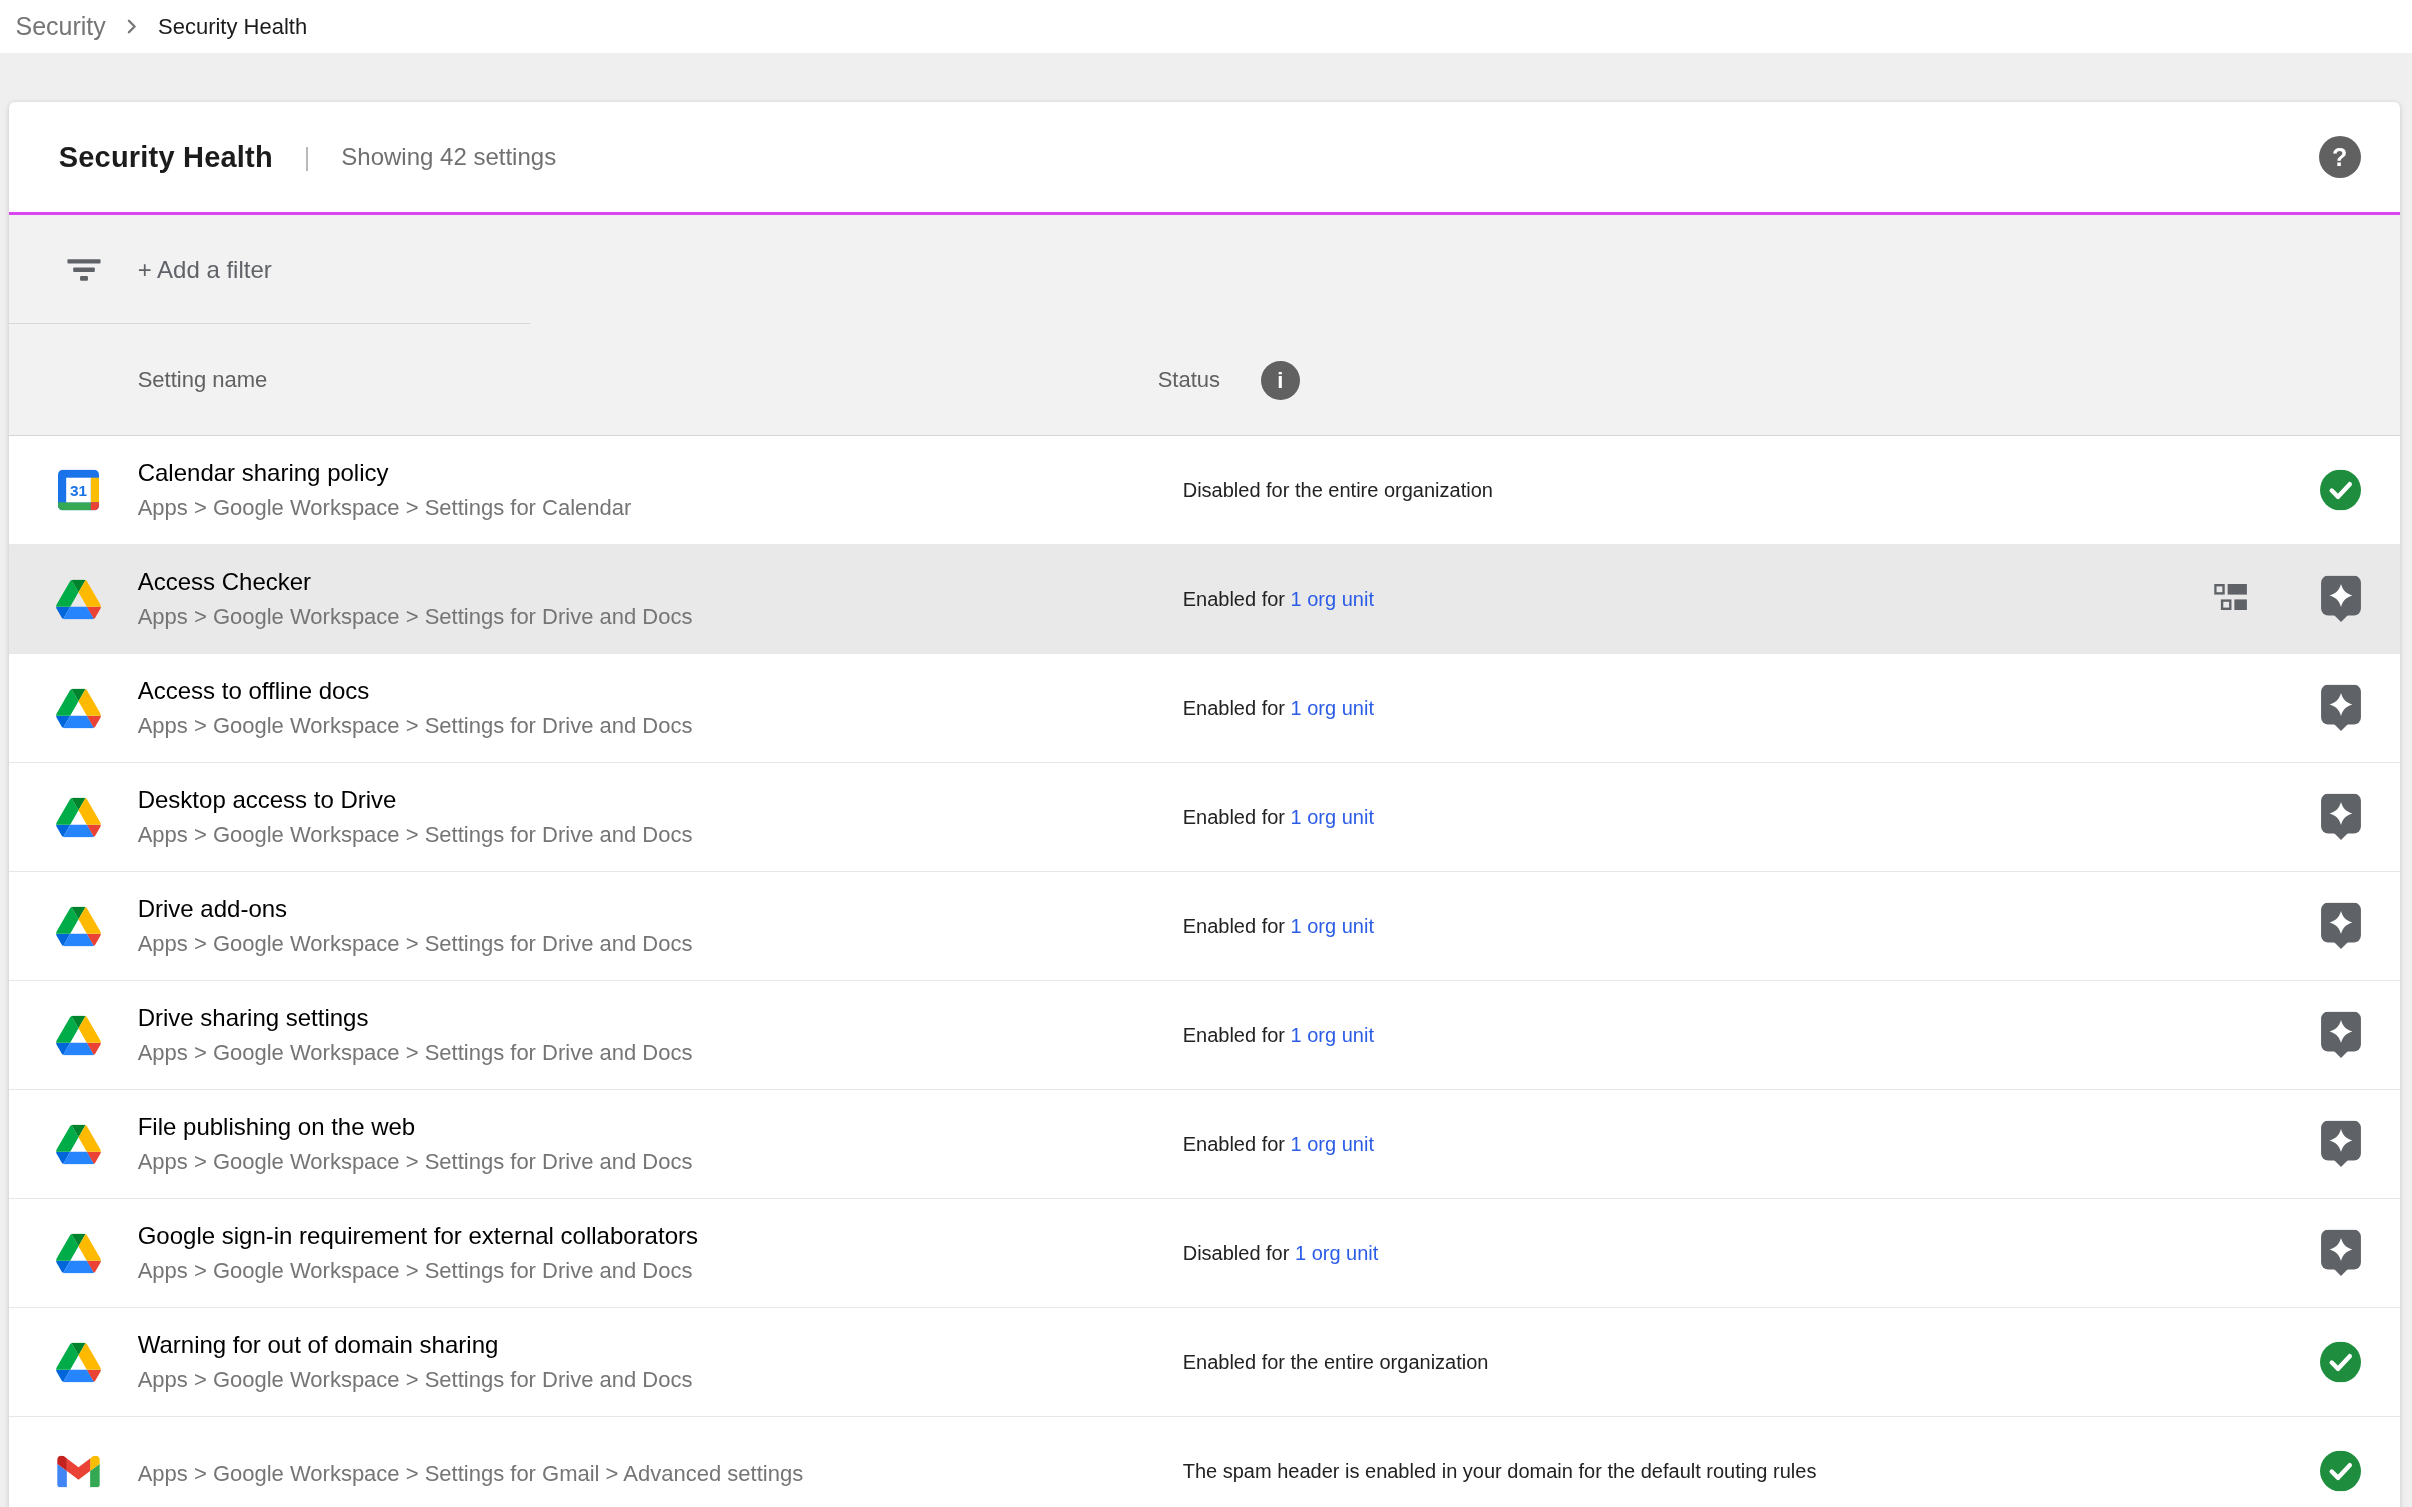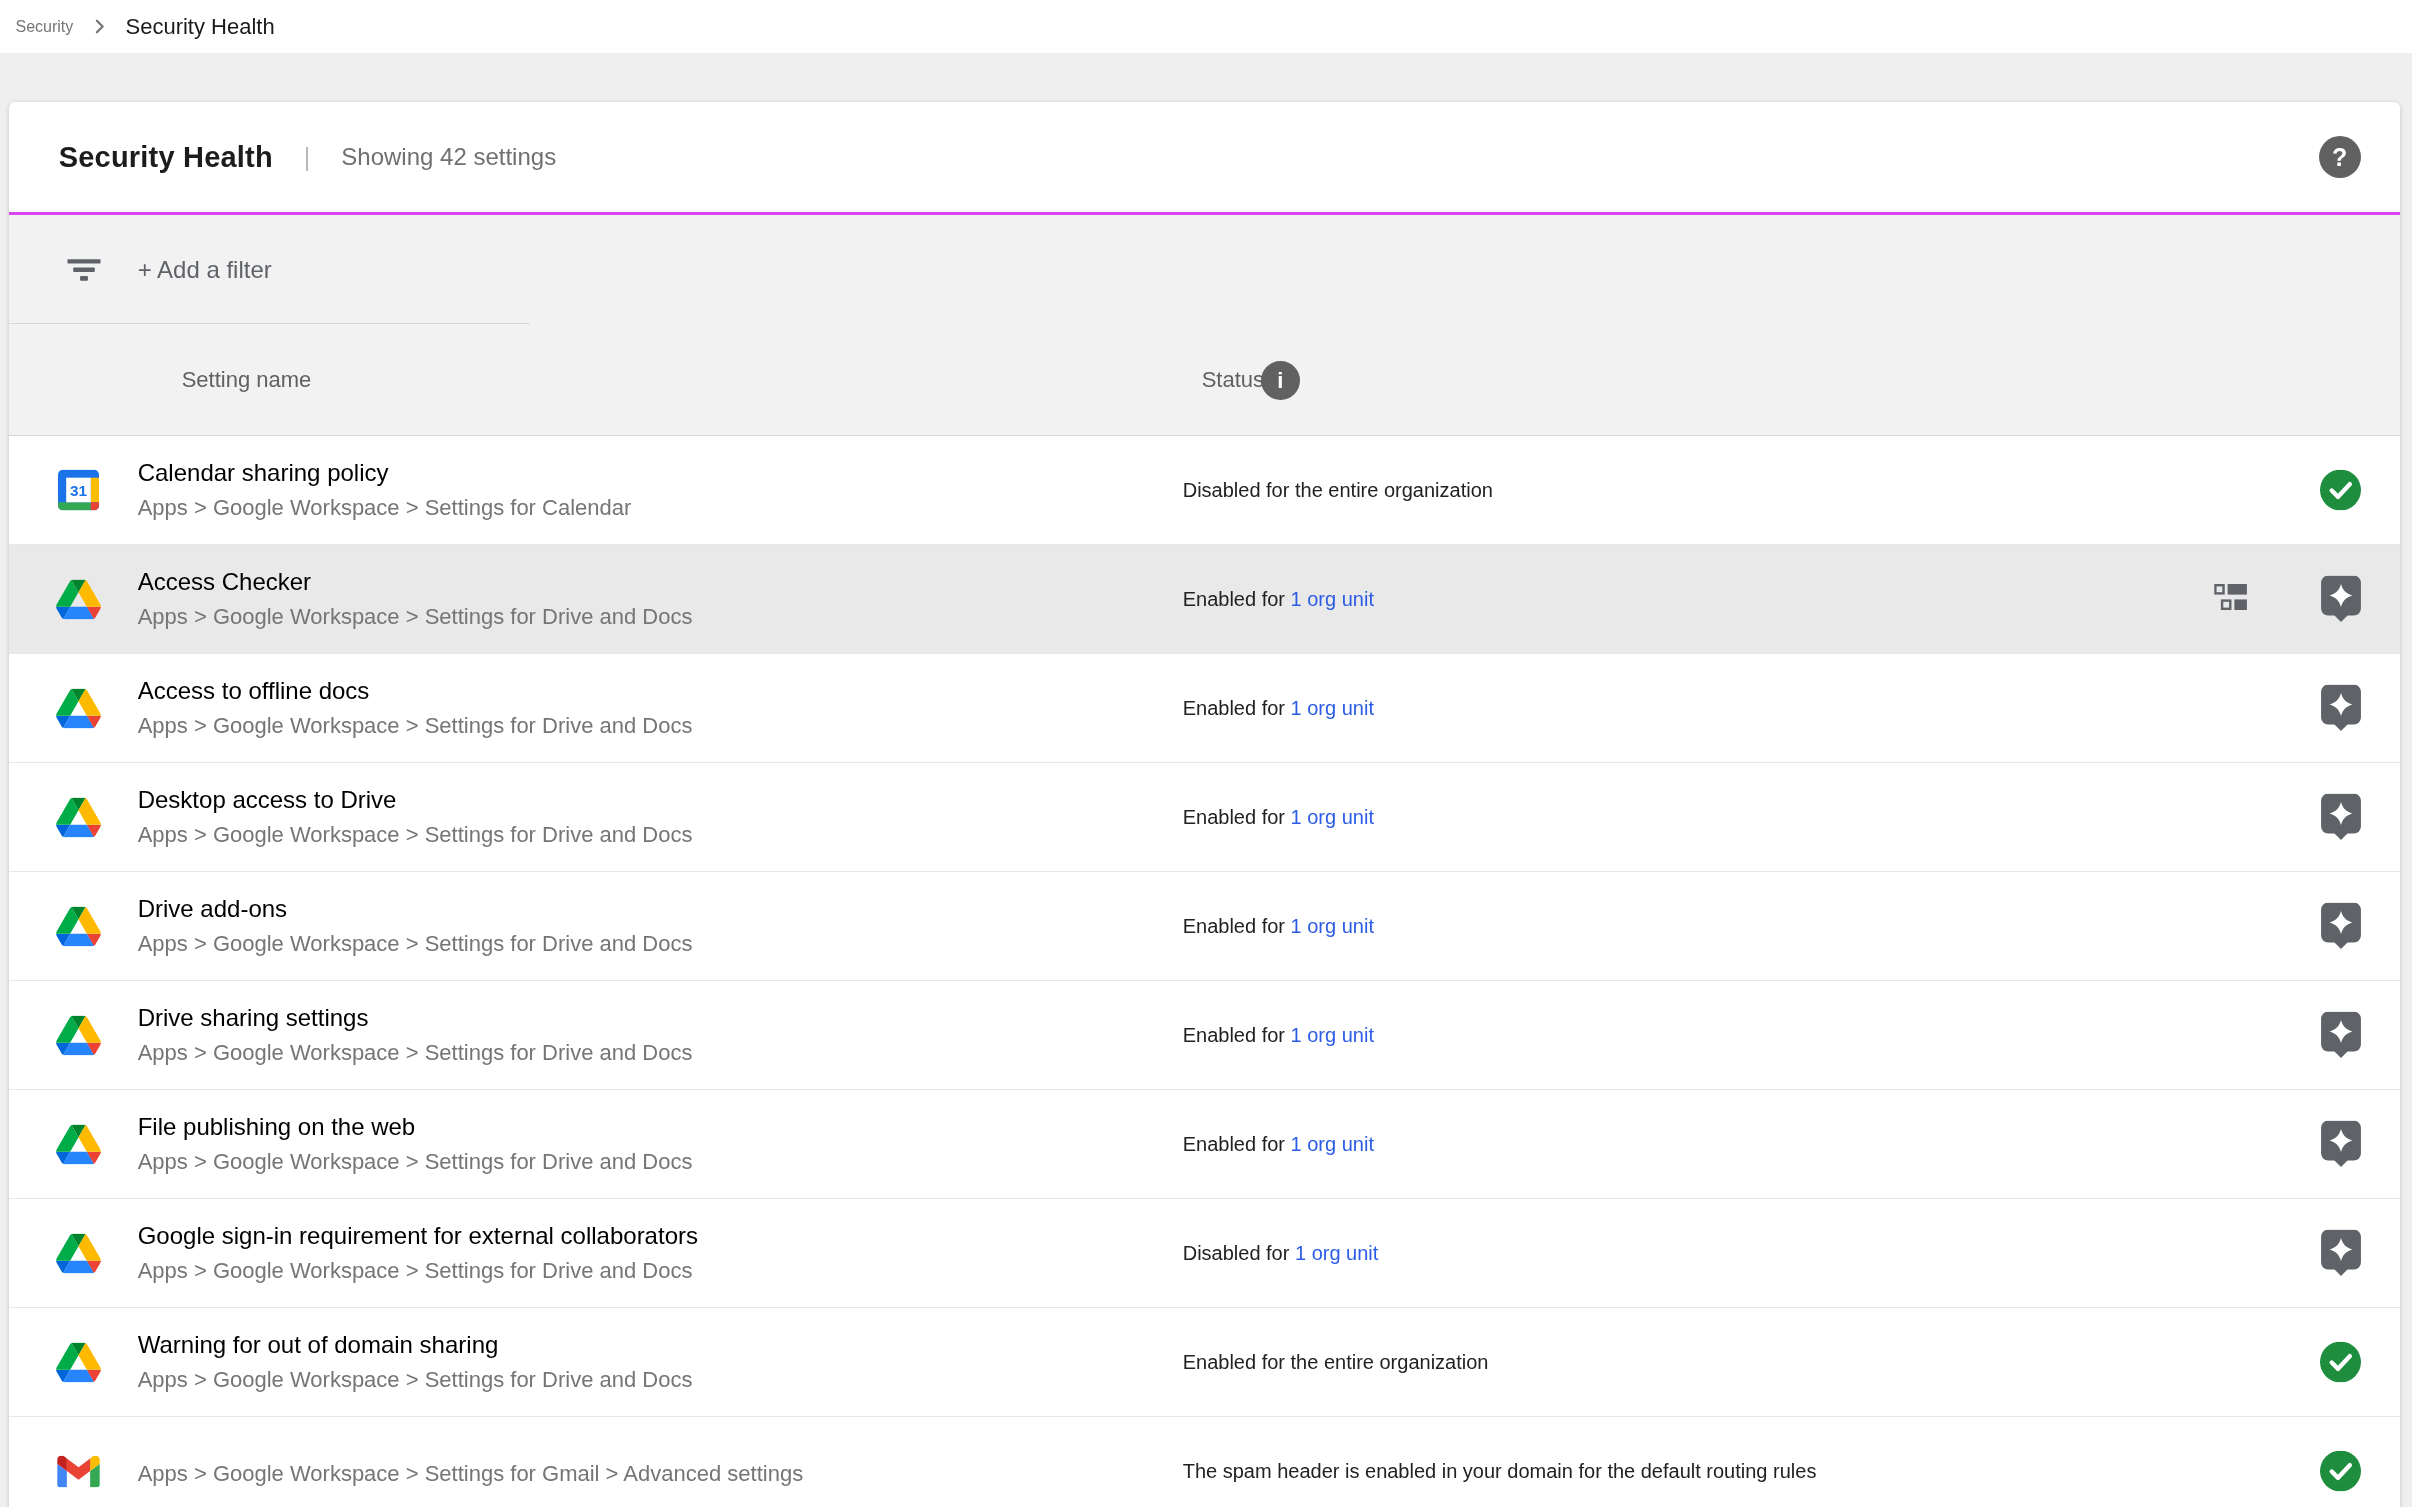--- a/index.html
+++ b/index.html
@@ -11,21 +11,21 @@
     overflow:hidden; position:relative;
     -webkit-font-smoothing:antialiased;
   }
 
   
   .breadcrumb-bar {
     position:absolute; top:0; left:0; right:0; height:53px;
     background:#ffffff; display:flex; align-items:center;
     padding-left:15.5px;
   }
-  .crumb-parent { font-size:16px; color:#757575; }
+  .crumb-parent { font-size:25px; color:#757575; }
   .crumb-chevron { margin:0 13.6px; display:flex; align-items:center; }
   .crumb-current { font-size:22px; color:#1b1b1b; font-weight:500; }
 
   
   .card {
     position:absolute; left:8.7px; top:102px; width:2391px; height:1553px;
     background:#ffffff; border-radius:5.8px 5.8px 0 0;
     box-shadow:0 1px 4.9px rgba(0,0,0,0.18);
   }
 
@@ -44,21 +44,21 @@
   .gray-block { background:#f2f2f2; border-top:3px solid #d946ef; }
   .filter-section { height:109px; position:relative; }
   .filter-icon { position:absolute; left:58px; top:44px; }
   .add-filter { position:absolute; left:129px; top:50%; transform:translateY(-50%);
                 font-size:24px; color:#5f6368; cursor:pointer; }
   .filter-partial-divider { position:absolute; left:0; bottom:0; width:521px; height:0;
                 border-bottom:1.9px solid #d8d8d8; }
 
   .table-header { height:112px; position:relative; border-bottom:1.9px solid #d6d6d6; }
   .col-label { position:absolute; top:50%; transform:translateY(-50%);
-               font-size:22px; font-weight:500; color:#616161;margin-left:44px; }
+               font-size:22px; font-weight:500; color:#616161; }
   .col-setting { left:129px; }
   .col-status  { left:1149px; }
   .info-icon {
     position:absolute; left:1252px; top:37px; width:39px; height:39px;
     border-radius:50%; background:#616161; color:#fff;
     display:flex; align-items:center; justify-content:center;
     font-size:22px; font-weight:700; font-style:normal; cursor:pointer;
   }
 
   

